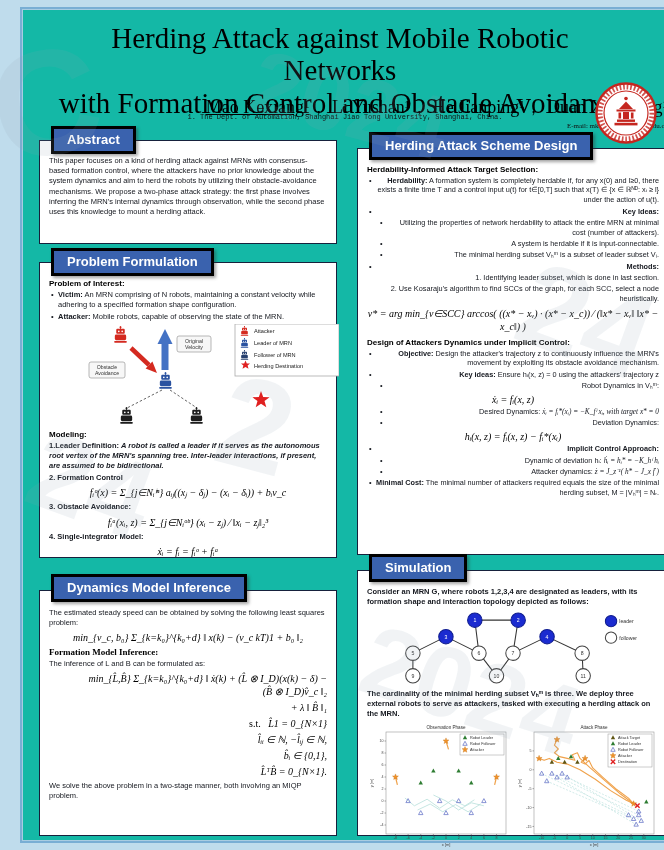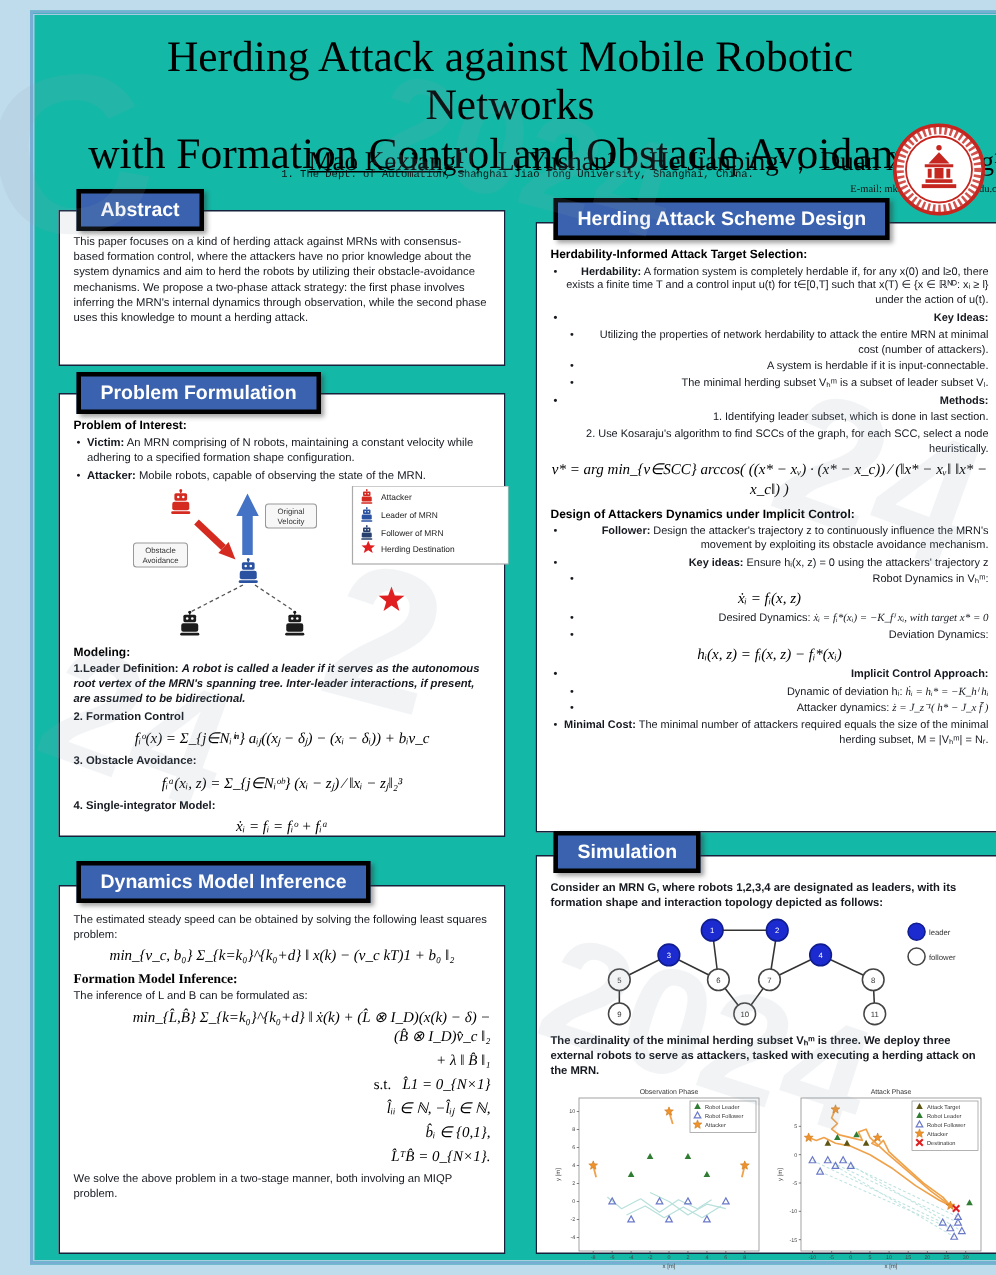--- a/index.html
+++ b/index.html
@@ -148,21 +148,21 @@
     <div class="hp bullet"><span class="b">Herdability:</span> <span>A formation system is completely herdable if, for any x(0) and l≥0, there exists a finite time T and a control input u(t) for t∈[0,T] such that x(T) ∈ {x ∈ ℝᴺᴰ: xᵢ ≥ l} under the action of u(t).</span></div>
     <div class="hp bullet b">Key Ideas:</div>
     <div class="hp bullet sub">Utilizing the properties of network herdability to attack the entire MRN at minimal cost (number of attackers).</div>
     <div class="hp bullet sub">A system is herdable if it is input-connectable.</div>
     <div class="hp bullet sub">The minimal herding subset Vₕᵐ is a subset of leader subset Vₗ.</div>
     <div class="hp bullet b">Methods:</div>
     <div class="hp sub">1. Identifying leader subset, which is done in last section.</div>
     <div class="hp sub">2. Use Kosaraju's algorithm to find SCCs of the graph, for each SCC, select a node heuristically.</div>
     <div class="eq">v* = arg min_{v∈SCC} arccos( ((x* − xᵥ) · (x* − x_c)) ⁄ (‖x* − xᵥ‖ ‖x* − x_c‖) )</div>
     <div class="bh" style="margin-top:5px">Design of Attackers Dynamics under Implicit Control:</div>
-    <div class="hp bullet"><span class="b">Follower:</span> <span>Design the attacker's trajectory z to continuously influence the MRN's movement by exploiting its obstacle avoidance mechanism.</span></div>
+    <div class="hp bullet"><span class="b">Objective:</span> <span>Design the attacker's trajectory z to continuously influence the MRN's movement by exploiting its obstacle avoidance mechanism.</span></div>
     <div class="hp bullet"><span class="b">Key ideas:</span> <span>Ensure hᵢ(x, z) = 0 using the attackers' trajectory z</span></div>
     <div class="hp bullet sub">Robot Dynamics in Vₕᵐ:</div>
     <div class="eq" style="margin:1px 0">ẋᵢ = fᵢ(x, z)</div>
     <div class="hp bullet sub"><span>Desired Dynamics:</span> <span style="font-family:'Liberation Serif',serif;font-style:italic">ẋᵢ = fᵢ*(xᵢ) = −K_fⁱ xᵢ, with target x* = 0</span></div>
     <div class="hp bullet sub">Deviation Dynamics:</div>
     <div class="eq" style="margin:1px 0">hᵢ(x, z) = fᵢ(x, z) − fᵢ*(xᵢ)</div>
     <div class="hp bullet b">Implicit Control Approach:</div>
     <div class="hp bullet sub"><span>Dynamic of deviation hᵢ:</span> <span style="font-family:'Liberation Serif',serif;font-style:italic">ḣᵢ = hᵢ* = −K_hⁱ hᵢ</span></div>
     <div class="hp bullet sub"><span>Attacker dynamics:</span> <span style="font-family:'Liberation Serif',serif;font-style:italic">ż = J_z⁻¹( h* − J_x f̄ )</span></div>
     <div class="hp bullet"><span class="b">Minimal Cost:</span> <span>The minimal number of attackers required equals the size of the minimal herding subset, M = |Vₕᵐ| = Nᵣ.</span></div>

